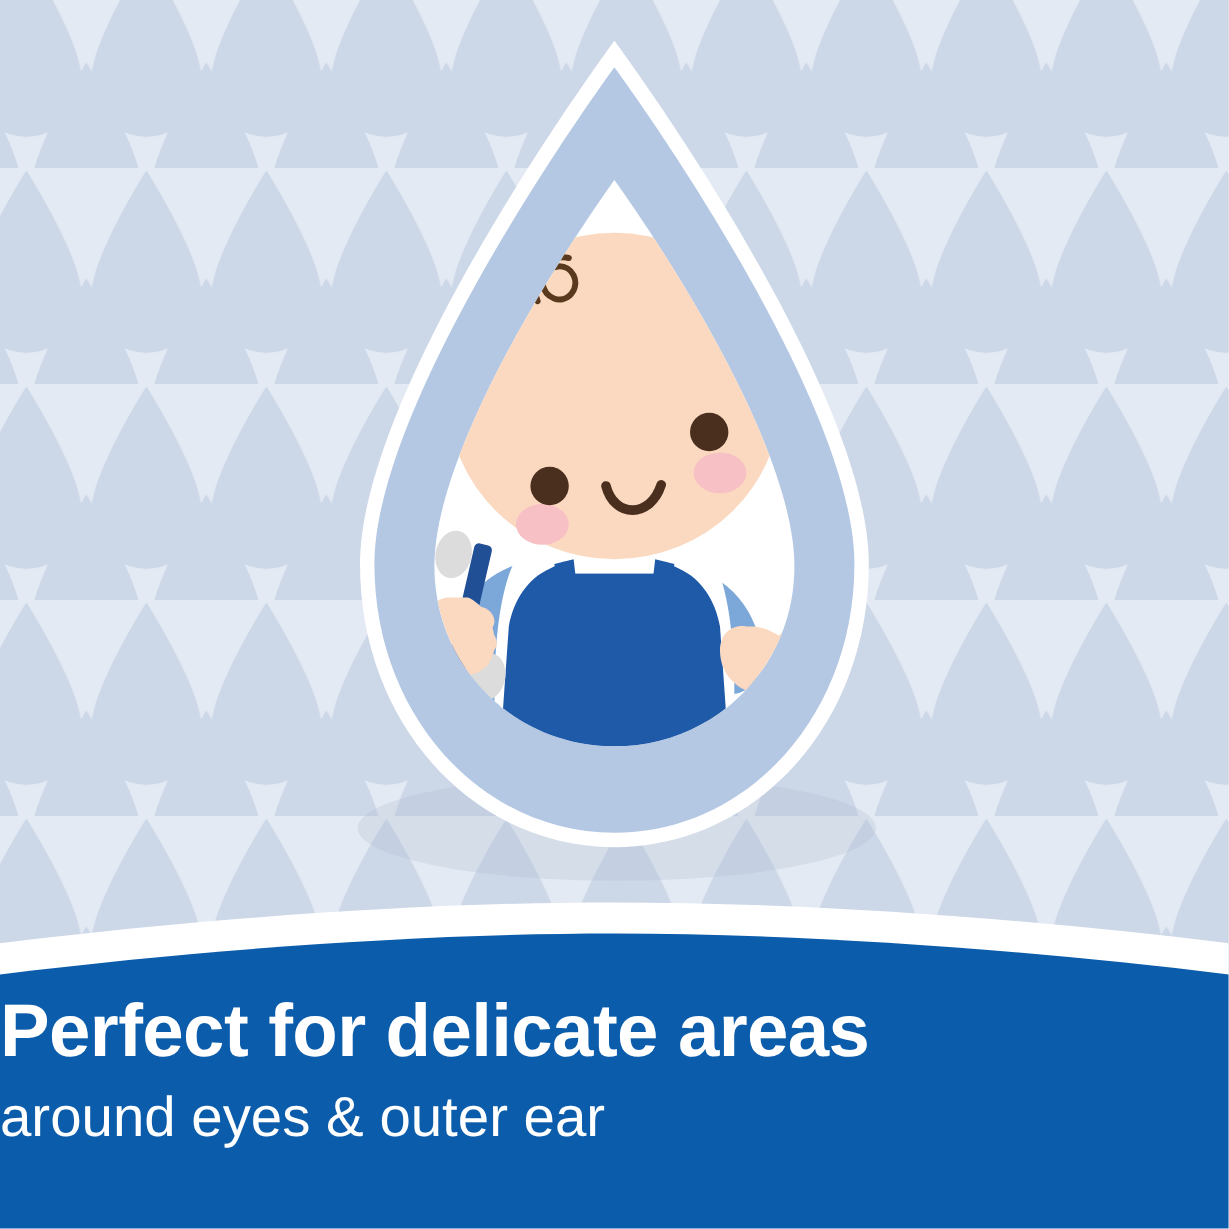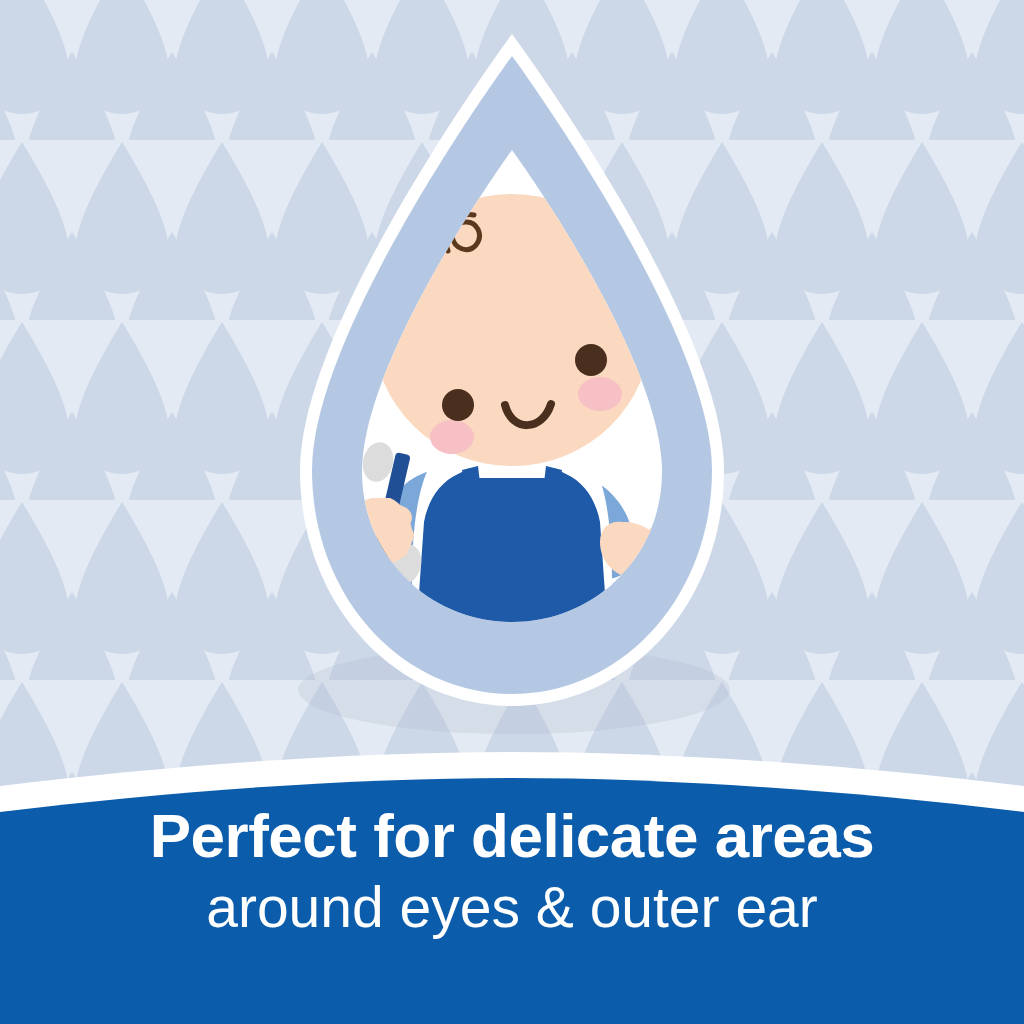--- a/index.html
+++ b/index.html
@@ -32,43 +32,43 @@
     position: absolute;
     inset: 0;
     width: 1024px;
     height: 1024px;
   }
 
   
   #banner-text {
     position: absolute;
     left: 0;
-    top: 800px;
-    width: 1024px;
-    text-align: center;
+    top: 824px;
+    width: 1024px;
+    text-align: left;
     pointer-events: none;
   }
 
   #banner-line-1 {
     display: block;
     color: #ffffff;
     font-family: "Liberation Sans", sans-serif;
     font-weight: bold;
     font-size: 62px;
     line-height: 72px;
     letter-spacing: -0.5px;
     white-space: nowrap;
   }
 
   #banner-line-2 {
     display: block;
     color: #ffffff;
     font-family: "Liberation Sans", sans-serif;
     font-weight: normal;
-    font-size: 57px;
+    font-size: 47px;
     line-height: 66px;
     letter-spacing: 0px;
     white-space: nowrap;
     margin-top: 2px;
   }
 </style>
 </head>
 <body>
 
 <div id="stage">

